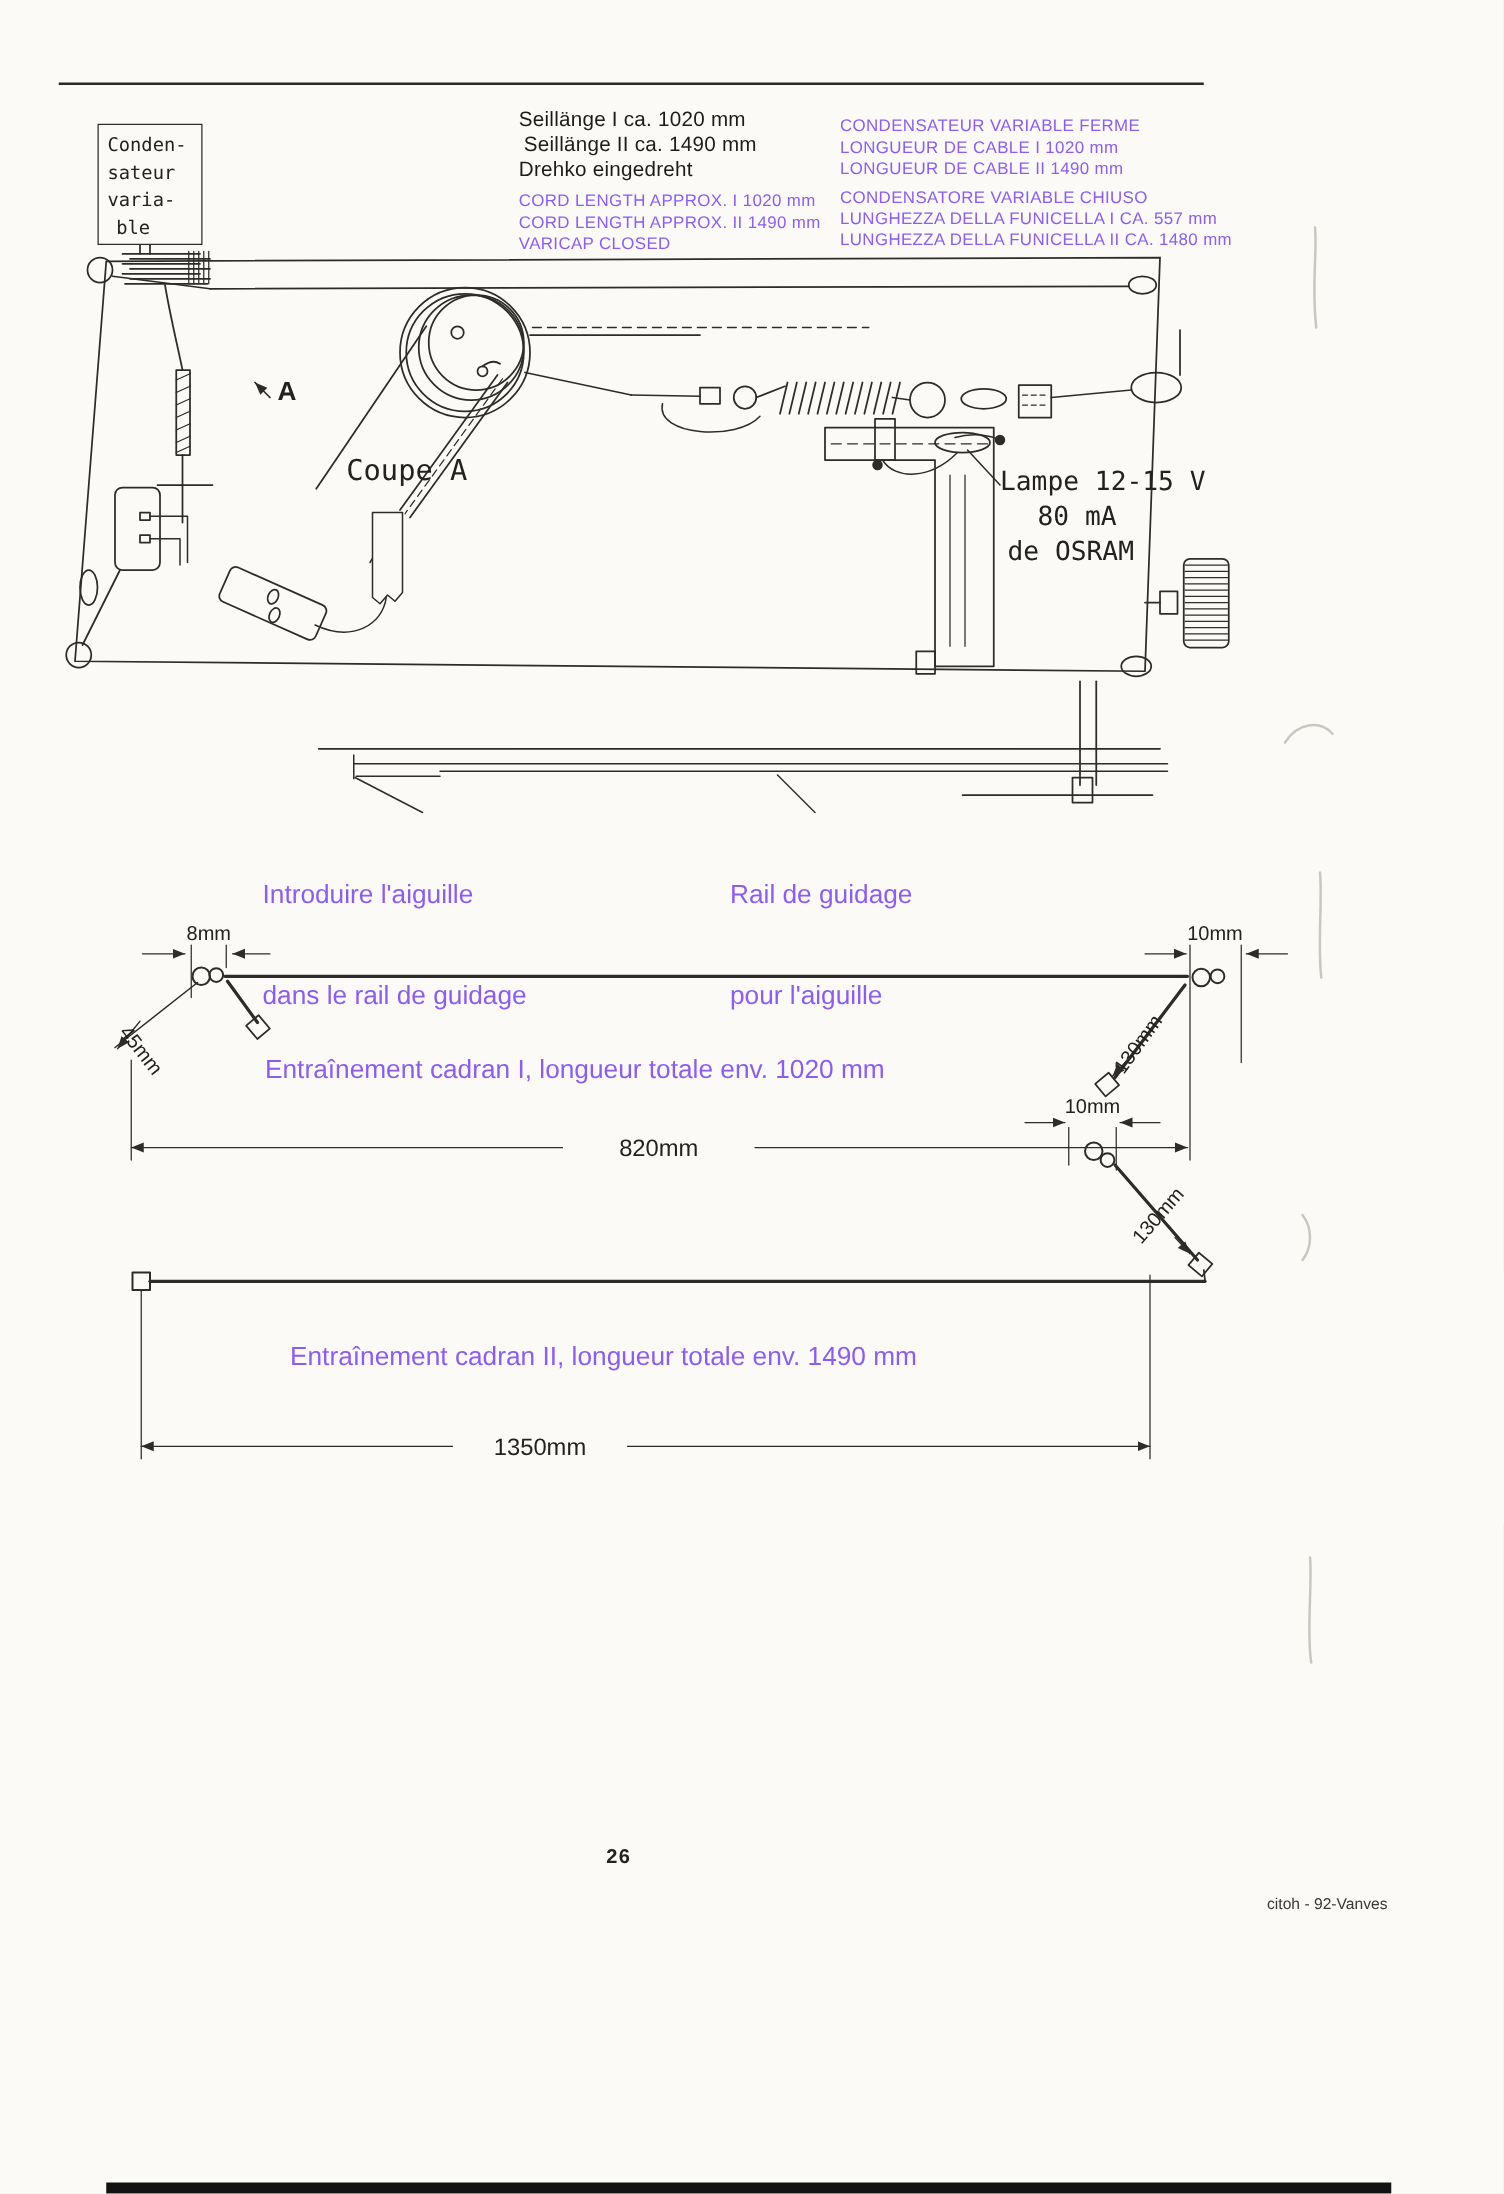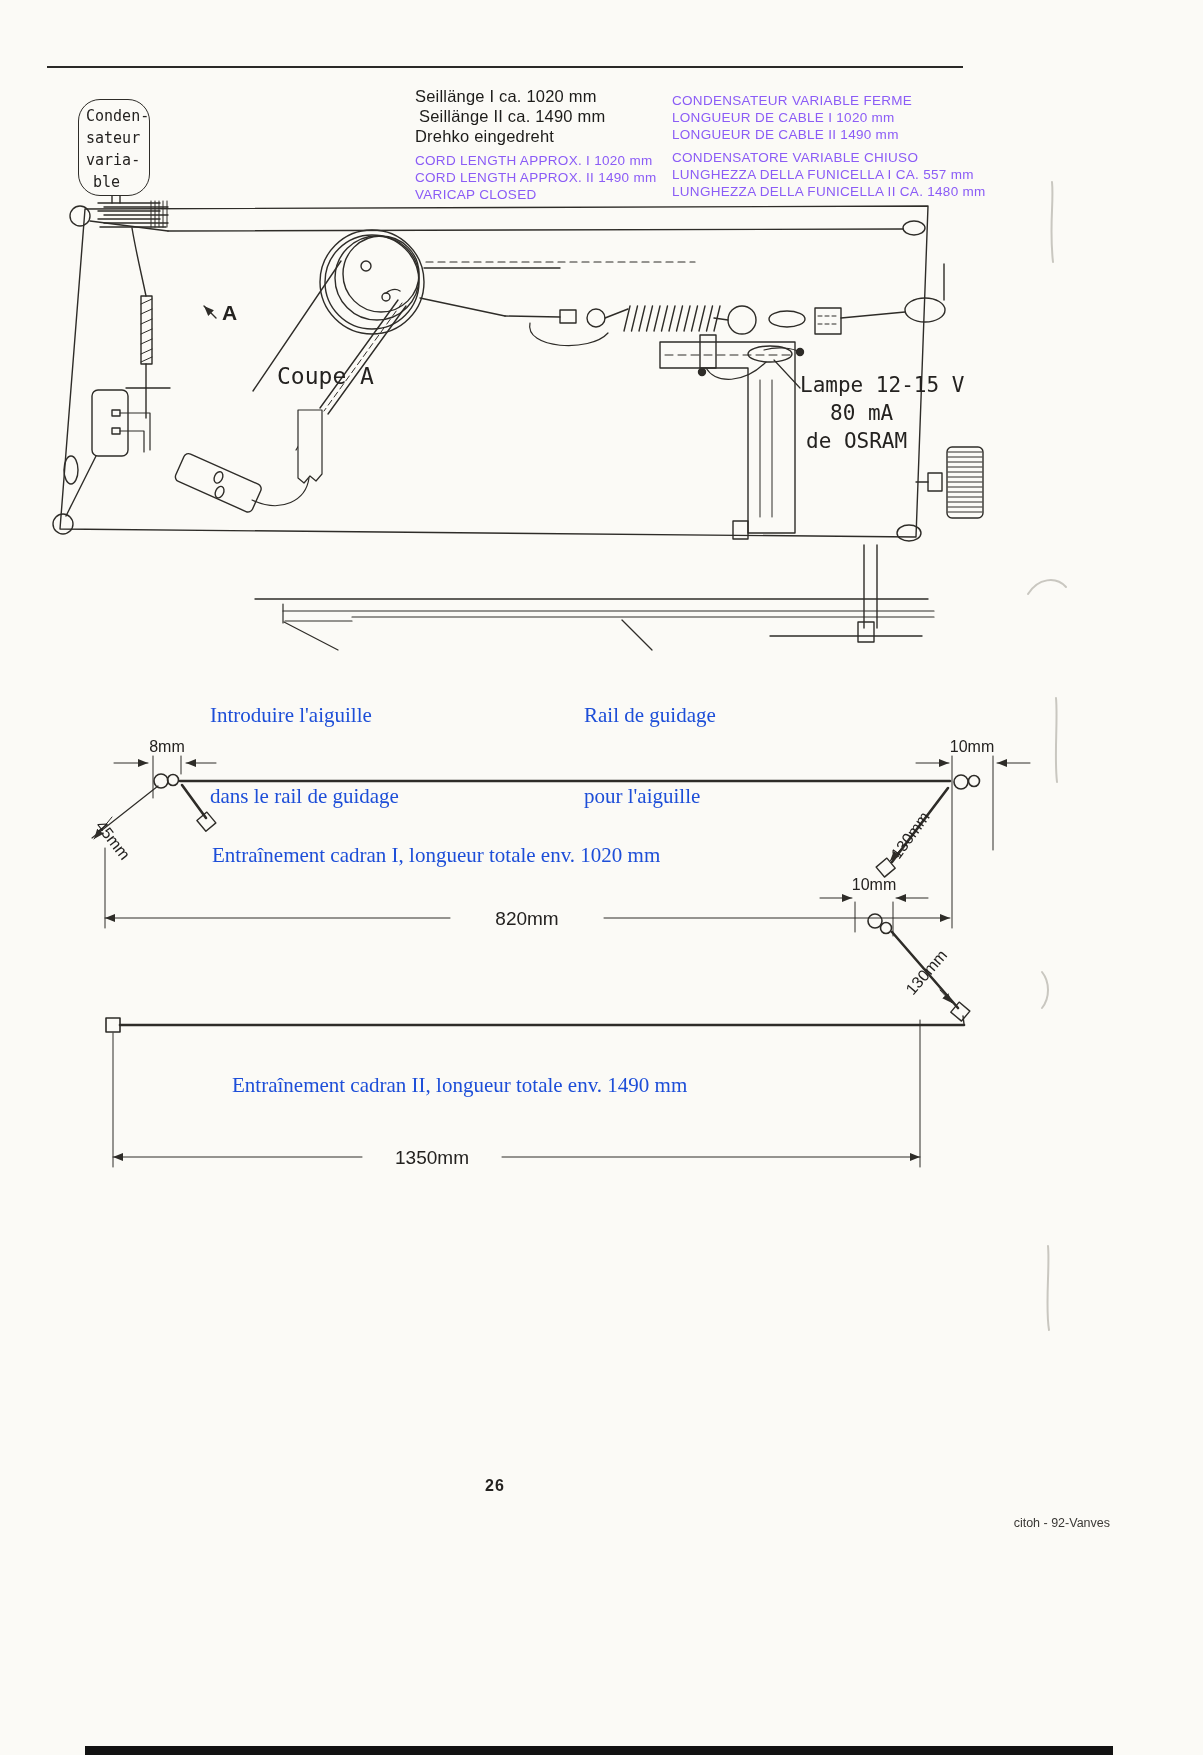--- a/index.html
+++ b/index.html
@@ -23,21 +23,21 @@
   .mid{text-anchor:middle;}
   
   .rule{border-top:2px solid #2a2927;}
   .vbox{border:1.6px solid #2e2c28;padding-top:5px;box-sizing:border-box;}
   .vbox div{font:15px "DejaVu Sans Mono",monospace;line-height:22px;padding-left:7px;white-space:pre;}
   .vbox div:nth-child(4){padding-left:14px;}
   .de{font-size:16.5px;line-height:20px;color:#1d1c1a;letter-spacing:.2px;}
   .de.ind{margin-left:4px;}
   .encap{font-size:13.5px;line-height:17px;color:#8b5cf6;letter-spacing:.3px;}
   .gap6{margin-top:6px;}
-  .monoblk{font-family:Liberation Serif, serif;font-size:21px;line-height:27px;color:#1d4ed8;white-space:pre;}
+  .monoblk{font-family:Liberation Sans, sans-serif;font-size:21px;line-height:27px;color:#8b5cf6;white-space:pre;}
   .pgnum{font:bold 16px "Liberation Sans",sans-serif;letter-spacing:1px;text-align:center;}
   .imprint{font:12.5px "Liberation Sans",sans-serif;color:#3a3835;text-align:right;}
   .botbar{background:#121212;}
 </style>
 </head>
 <body>
 
 <div id="page">
 
   <div class="abs rule" style="left:47px;top:66px;width:916px;"></div>
@@ -226,21 +226,21 @@
     <text class="dimt" transform="translate(95,826) rotate(52)">45mm</text>
     <text class="dimt mid" x="972" y="752">10mm</text>
     <text class="dimt" transform="translate(899,860) rotate(-54)">130mm</text>
     <text class="dimbig mid" x="527" y="925">820mm</text>
 
     <text class="dimt mid" x="874" y="890">10mm</text>
     <text class="dimt" transform="translate(913,996) rotate(-49)">130mm</text>
     <text class="dimbig mid" x="432" y="1164">1350mm</text>
   </svg>
 
-  <div class="abs vbox" style="left:78px;top:99px;width:72px;height:97px;border-radius:22px;">
+  <div class="abs vbox" style="left:78px;top:99px;width:84px;height:97px;">
     <div>Conden-</div>
     <div>sateur</div>
     <div>varia-</div>
     <div>ble</div>
   </div>
 
   <div class="abs" style="left:415px;top:86px;">
     <div class="de">Seillänge I ca. 1020 mm</div>
     <div class="de ind">Seillänge II ca. 1490 mm</div>
     <div class="de">Drehko eingedreht</div>

